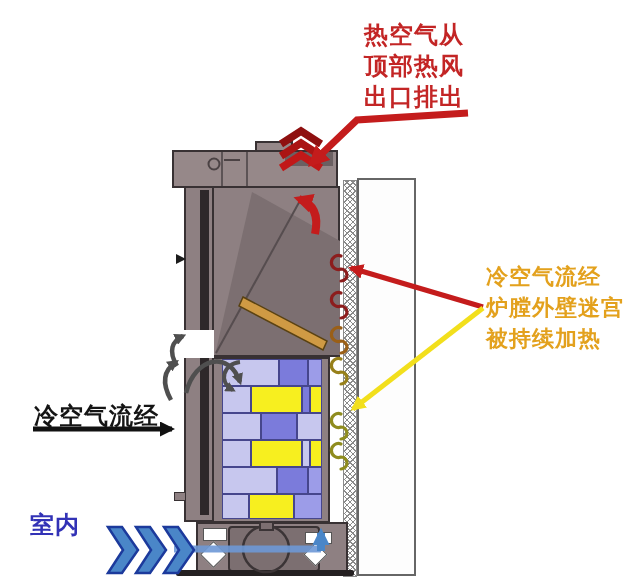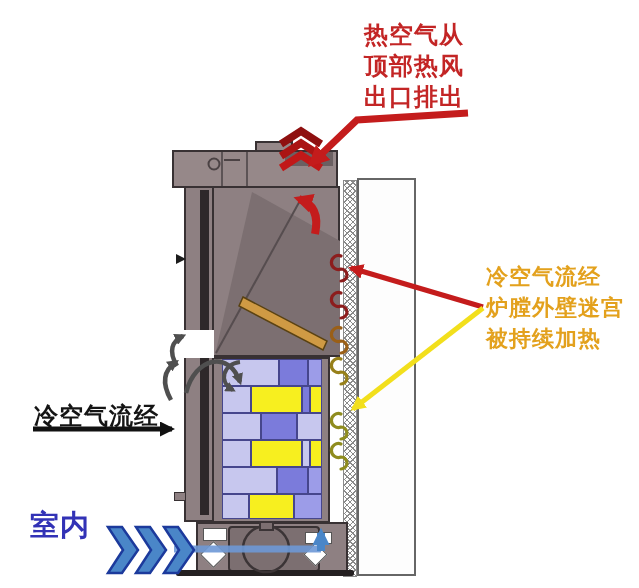--- a/index.html
+++ b/index.html
@@ -63,21 +63,21 @@
   .cold-chev{fill:var(--c-flow_blue);stroke:var(--c-flow_blue_dark);stroke-width:2.5;stroke-linejoin:miter;}
   .flow-line{stroke:var(--c-flow_blue_light);opacity:.9;}
   .noFill{fill:none;}
 
   
   .lbl{position:absolute;font-weight:700;white-space:nowrap;}
   .lbl span{display:block;}
   #lbl-hot{left:364px;top:20px;font-size:24px;line-height:31px;color:var(--c-hot_text);letter-spacing:1px;}
   #lbl-maze{left:486px;top:261px;font-size:22px;line-height:31px;color:var(--c-maze_text);letter-spacing:1px;}
   #lbl-door{left:34px;top:400px;font-size:24px;font-weight:600;color:var(--c-door_text);letter-spacing:1px;}
-  #lbl-cold{left:30px;top:510px;font-size:29px;line-height:31px;color:var(--c-cold_text);letter-spacing:1px;}
+  #lbl-cold{left:30px;top:510px;font-size:24px;line-height:31px;color:var(--c-cold_text);letter-spacing:1px;}
 </style>
 </head>
 <body>
 
 <div id="stage">
 
   <div class="abs" id="wall-insulation"></div>
   <div class="abs" id="wall-outer"></div>
 
   <div class="abs" id="chimney-cap"></div>

